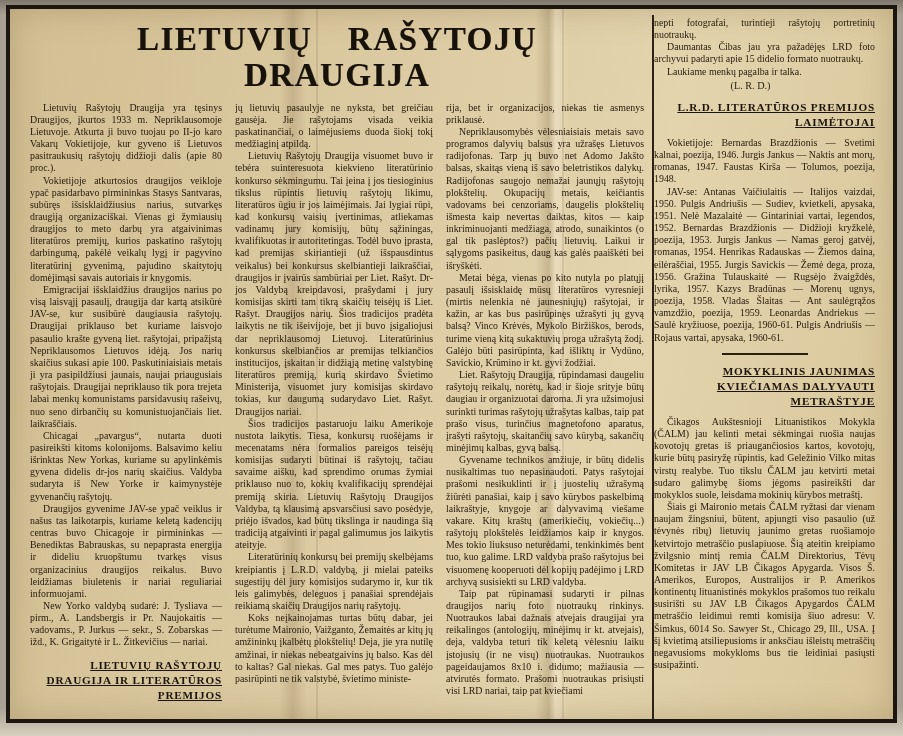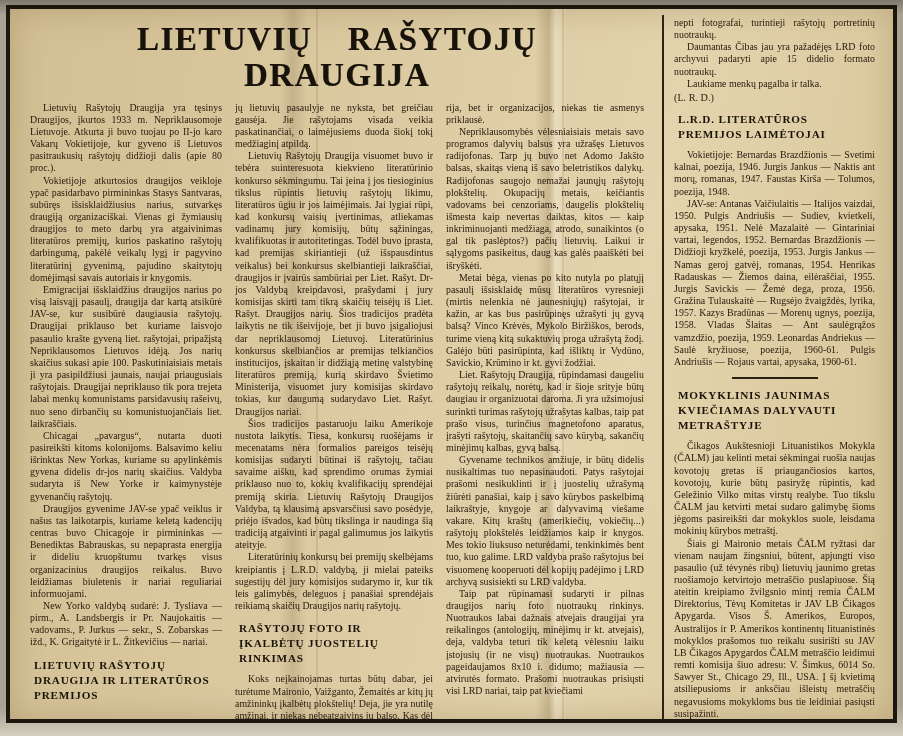--- a/index.html
+++ b/index.html
@@ -12,50 +12,51 @@
     border: 4px solid #1b160e;
     box-sizing: border-box;
     background:
       linear-gradient(90deg, rgba(0,0,0,0) 30.5%, rgba(92,70,38,.16) 32%, rgba(0,0,0,0) 33.6%),
       linear-gradient(90deg, rgba(0,0,0,0) 59.5%, rgba(92,70,38,.20) 61%, rgba(255,250,235,.30) 61.8%, rgba(0,0,0,0) 63.2%),
       linear-gradient(100deg, #d2bf93, #dccaa2 40%, #e3d4ad 68%, #d9c69a);
     box-shadow: inset 0 0 34px rgba(110,85,45,.28);
     color: #241c10;
     overflow: hidden;
   }
-  .inner { display: flex; padding: 6px 18px 0 20px; height: 100%; box-sizing: border-box; gap: 10px; }
+  .inner { display: flex; padding: 6px 18px 0 20px; height: 100%; box-sizing: border-box; }
   .left-block { width: 614px; flex: 0 0 auto; }
   .masthead {
     font-size: 33px; font-weight: bold; text-align: center;
     letter-spacing: 1.5px; word-spacing: 26px; color: #17120a;
     margin: 6px 0 8px 0; line-height: 1.1;
     text-shadow: 0.4px 0.4px 0 rgba(40,28,10,.55);
   }
   .columns { display: flex; gap: 13px; height: 668px; overflow: hidden; }
   .col { overflow: hidden; }
   .col-1 { width: 192px; }
   .col-2 { width: 198px; }
   .col-3 { width: 198px; }
   .side {
-    flex: 1 1 auto; margin-left: 8px; padding-left: 10px;
+    flex: 1 1 auto; margin-left: 8px; 
     border-left: 2px solid #2b2314;
     overflow: hidden; padding-top: 2px;
   }
   p.para, p.para-cont {
     font-size: 9.9px; line-height: 12.15px; text-align: justify;
     margin: 0; color: #26190b;
   }
   p.para { text-indent: 13px; }
   p.para-cont { text-indent: 0; }
   h2.sec-head {
-    font-size: 11.2px; font-weight: bold; text-align: left;
+    font-size: 11.2px; font-weight: bold; text-align: right;
     letter-spacing: 0.8px; line-height: 1.35; color: #1b140a;
-    margin: 9px 10px 7px 4px;
+    margin: 9px 0 7px 4px;
+    text-decoration: underline;
   }
-  .signature { font-size: 10.2px; text-align: left; padding-right: 28px; margin: 2px 0 4px 0; }
+  .signature { font-size: 10.2px; text-align: center; padding-right: 28px; margin: 2px 0 4px 0; }
   .divider { width: 86px; border-top: 2px solid #2b2010; margin: 9px auto 8px auto; height: 0; }
   .crease { position: absolute; top: 0; bottom: 0; width: 2px; background: rgba(80,60,30,.12); pointer-events: none; }
 </style>
 </head>
 <body>
 
 <div class="sheet">
   <div class="inner">
 
     <div class="left-block">
@@ -72,21 +73,20 @@
           <p class="para">New Yorko valdybą sudarė: J. Tysliava — pirm., A. Landsbergis ir Pr. Naujokaitis — vadovams., P. Jurkus — sekr., S. Zobarskas — ižd., K. Grigaitytė ir L. Žitkevičius — nariai.</p>
           <h2 class="sec-head">LIETUVIŲ RAŠYTOJŲ DRAUGIJA IR LITERATŪROS PREMIJOS</h2>
 
         </div>
 
         <div class="col col-2">
           <p class="para-cont">jų lietuvių pasaulyje ne nyksta, bet greičiau gausėja. Jie rašytojams visada veikia paskatinančiai, o laimėjusiems duoda šiokį tokį medžiaginį atpildą.</p>
           <p class="para">Lietuvių Rašytojų Draugija visuomet buvo ir tebėra suinteresuota kiekvieno literatūrinio konkurso sėkmingumu. Tai įeina į jos tiesioginius tikslus rūpintis lietuvių rašytojų likimu, literatūros ūgiu ir jos laimėjimais. Jai lygiai rūpi, kad konkursų vaisių įvertinimas, atliekamas vadinamų jury komisijų, būtų sąžiningas, kvalifikuotas ir autoritetingas. Todėl buvo įprasta, kad premijas skiriantieji (už išspausdintus veikalus) bei konkursus skelbiantieji laikraščiai, draugijos ir įvairūs sambūriai per Liet. Rašyt. Dr-jos Valdybą kreipdavosi, prašydami į jury komisijas skirti tam tikrą skaičių teisėjų iš Liet. Rašyt. Draugijos narių. Šios tradicijos pradėta laikytis ne tik išeivijoje, bet ji buvo įsigaliojusi dar nepriklausomoj Lietuvoj. Literatūrinius konkursus skelbiančios ar premijas telkiančios institucijos, įskaitan ir didžiąją metinę valstybinę literatūros premiją, kurią skirdavo Švietimo Ministerija, visuomet jury komisijas skirdavo tokias, kur daugumą sudarydavo Liet. Rašyt. Draugijos nariai.</p>
           <p class="para">Šios tradicijos pastaruoju laiku Amerikoje nustota laikytis. Tiesa, konkursų ruošėjams ir mecenatams nėra formalios pareigos teisėjų komisijas sudaryti būtinai iš rašytojų, tačiau savaime aišku, kad sprendimo orumas žymiai priklauso nuo to, kokių kvalifikacijų sprendėjai premiją skiria. Lietuvių Rašytojų Draugijos Valdyba, tą klausimą apsvarsčiusi savo posėdyje, priėjo išvados, kad būtų tikslinga ir naudinga šią tradiciją atgaivinti ir pagal galimumus jos laikytis ateityje.</p>
           <p class="para">Literatūrinių konkursų bei premijų skelbėjams kreipiantis į L.R.D. valdybą, ji mielai pateiks sugestijų dėl jury komisijos sudarymo ir, kur tik leis galimybės, deleguos į panašiai sprendėjais reikiamą skaičių Draugijos narių rašytojų.</p>
-          <h2 class="sec-head">RAŠYTOJŲ FOTO IR ĮKALBĖTŲ JUOSTELIŲ RINKIMAS</h2>
           <p class="para">Koks neįkainojamas turtas būtų dabar, jei turėtume Maironio, Vaižganto, Žemaitės ar kitų jų amžininkų įkalbėtų plokštelių! Deja, jie yra nutilę amžinai, ir niekas nebeatgaivins jų balso. Kas dėl to kaltas? Gal niekas. Gal mes patys. Tuo galėjo pasirūpinti ne tik valstybė, švietimo ministe-</p>
         </div>
 
         <div class="col col-3">
           <p class="para-cont">rija, bet ir organizacijos, niekas tie asmenys priklausė.</p>
           <p class="para">Nepriklausomybės vėlesniaisiais metais savo programos dalyvių balsus yra užrašęs Lietuvos radijofonas. Tarp jų buvo net Adomo Jakšto balsas, skaitąs vieną iš savo beletristikos dalykų. Radijofonas saugojo nemažai jaunųjų rašytojų plokštelių. Okupacijų metais, keičiantis vadovams bei cenzoriams, daugelis plokštelių išmesta kaip nevertas daiktas, kitos — kaip inkriminuojanti medžiaga, atrodo, sunaikintos (o gal tik paslėptos?) pačių lietuvių. Laikui ir sąlygoms pasikeitus, daug kas galės paaiškėti bei išryškėti.</p>
           <p class="para">Metai bėga, vienas po kito nutyla po platųjį pasaulį išsisklaidę mūsų literatūros vyresnieji (mirtis nelenkia nė jaunesniųjų) rašytojai, ir kažin, ar kas bus pasirūpinęs užrašyti jų gyvą balsą? Vinco Krėvės, Mykolo Biržiškos, berods, turime vieną kitą sukaktuvių proga užrašytą žodį. Galėjo būti pasirūpinta, kad išliktų ir Vydūno, Savickio, Krūmino ir kt. gyvi žodžiai.</p>
           <p class="para">Liet. Rašytojų Draugija, rūpindamasi daugeliu rašytojų reikalų, norėtų, kad ir šioje srityje būtų daugiau ir organizuotai daroma. Ji yra užsimojusi surinkti turimas rašytojų užrašytas kalbas, taip pat prašo visus, turinčius magnetofono aparatus, įrašyti rašytojų, skaitančių savo kūrybą, sakančių minėjimų kalbas, gyvą balsą.</p>
           <p class="para">Gyvename technikos amžiuje, ir būtų didelis nusikaltimas tuo nepasinaudoti. Patys rašytojai prašomi nesikuklinti ir į juostelių užrašymą žiūrėti panašiai, kaip į savo kūrybos paskelbimą laikraštyje, knygoje ar dalyvavimą viešame vakare. Kitų kraštų (amerikiečių, vokiečių...) rašytojų plokštelės leidžiamos kaip ir knygos. Mes tokio liuksuso neturėdami, tenkinkimės bent tuo, kuo galime. LRD valdyba prašo rašytojus bei visuomenę kooperuoti dėl kopijų padėjimo į LRD archyvą susisiekti su LRD valdyba.</p>
           <p class="para">Taip pat rūpinamasi sudaryti ir pilnas draugijos narių foto nuotraukų rinkinys. Nuotraukos labai dažnais atvejais draugijai yra reikalingos (antologijų, minėjimų ir kt. atvejais), deja, valdyba teturi tik keletą vėlesniu laiku įstojusių (ir ne visų) nuotraukas. Nuotraukos pageidaujamos 8x10 i. didumo; mažiausia — atvirutės formato. Prašomi nuotraukas prisiųsti visi LRD nariai, taip pat kviečiami</p>

